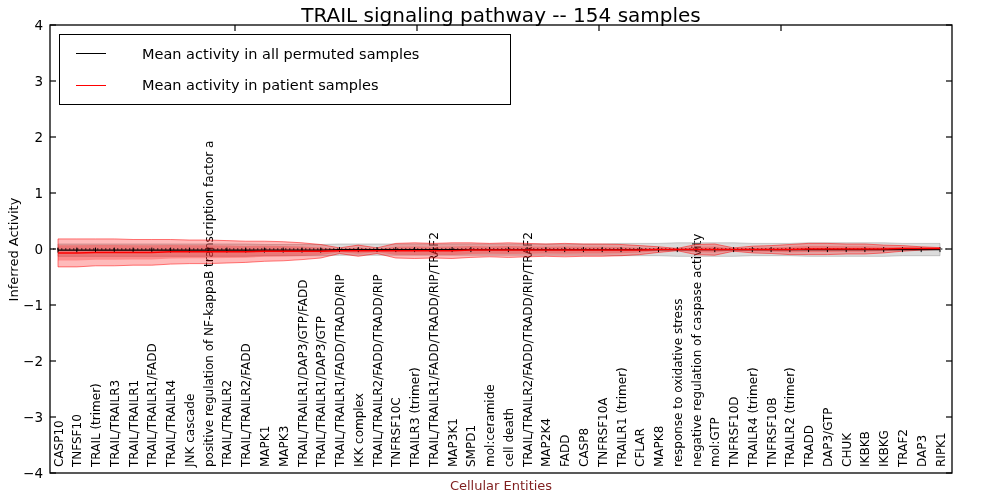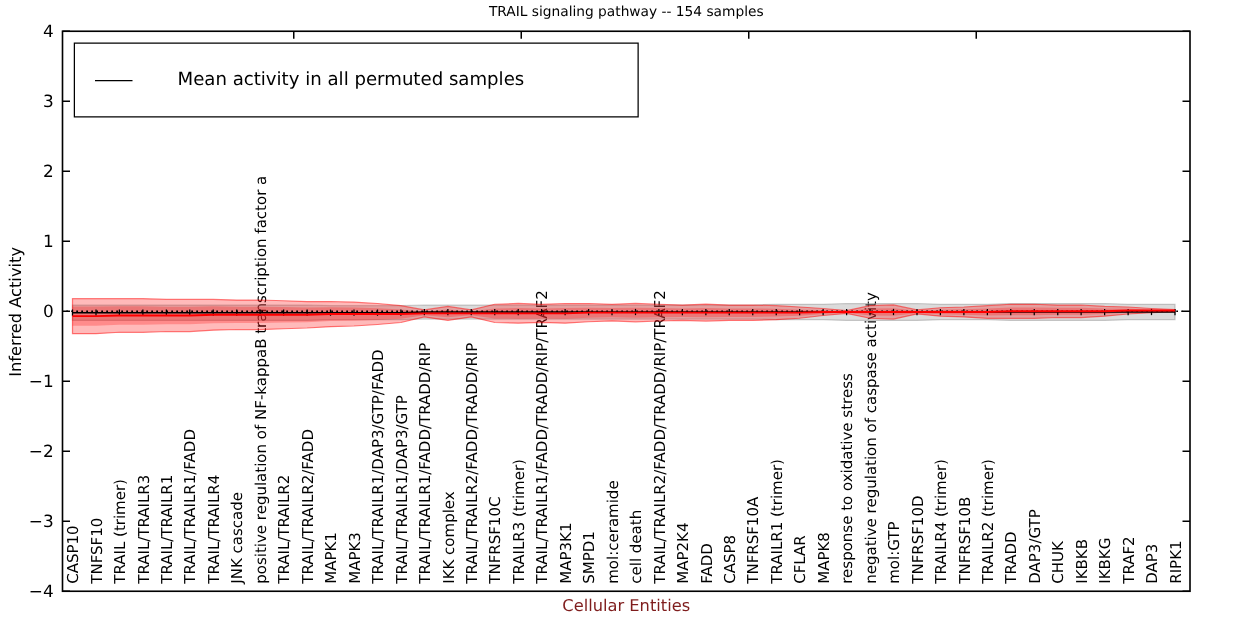--- a/index.html
+++ b/index.html
@@ -4,32 +4,32 @@
 <style>
   html,body{margin:0;padding:0;background:#ffffff;}
   .figure{
     position:relative;width:1000px;height:500px;background:#ffffff;
     font-family:"DejaVu Sans","Liberation Sans",sans-serif;color:#000;
     overflow:hidden;
   }
   .plot-svg{position:absolute;left:0;top:0;}
   .chart-title{
     position:absolute;left:50px;top:3px;width:902px;text-align:center;
-    font-size:11px;color:#000;white-space:nowrap;
+    font-size:20px;color:#000;white-space:nowrap;
   }
   .x-axis-title{
     position:absolute;left:50px;top:478px;width:902px;text-align:center;
     font-size:13px;color:#7f1d1d;
   }
   .y-axis-title{
     position:absolute;left:-57px;top:242px;width:140px;text-align:center;
     font-size:13px;transform:rotate(-90deg);transform-origin:center;color:#000;
   }
   .legend{
-    position:absolute;left:59px;top:34px;width:452px;height:60px;
+    position:absolute;left:59px;top:34px;width:452px;height:71px;
     background:#ffffff;border:1.3px solid #000;box-sizing:border-box;
     display:flex;flex-direction:column;justify-content:space-evenly;
     z-index:5;
   }
   .legend-row{display:flex;align-items:center;height:26px;}
   .legend-swatch{
     display:inline-block;width:30px;height:0;border-top:1.6px solid #000;
     margin-left:16px;margin-right:36px;flex:none;
   }
   .legend-label{font-size:14.5px;white-space:nowrap;}
@@ -185,14 +185,18 @@
       </g>
     </svg>
   <div class="chart-title">TRAIL signaling pathway -- 154 samples</div>
   <div class="y-axis-title">Inferred Activity</div>
   <div class="x-axis-title">Cellular Entities</div>
   <div class="legend">
     <div class="legend-row">
       <span class="legend-swatch" id="swatch-0" style="border-top-color: rgb(0, 0, 0);"></span>
       <span class="legend-label">Mean activity in all permuted samples</span>
     </div>
+    <div class="legend-row">
+      <span class="legend-swatch" id="swatch-1" style="border-top-color: rgb(255, 0, 0);"></span>
+      <span class="legend-label">Mean activity in patient samples</span>
+    </div>
   </div>
 </div>
 
 </body></html>

